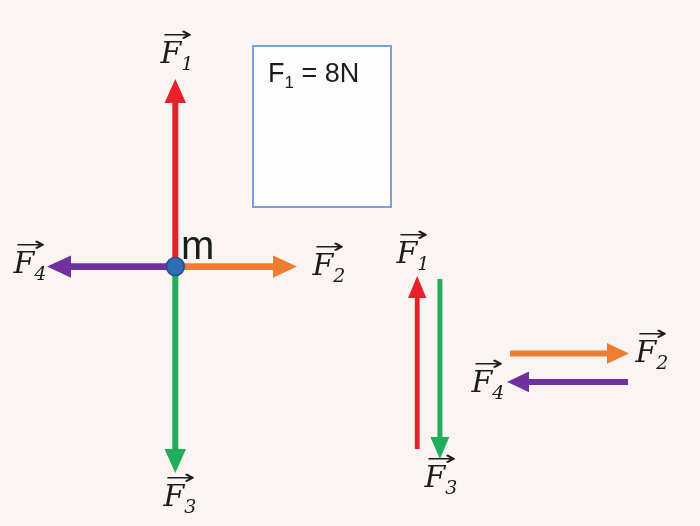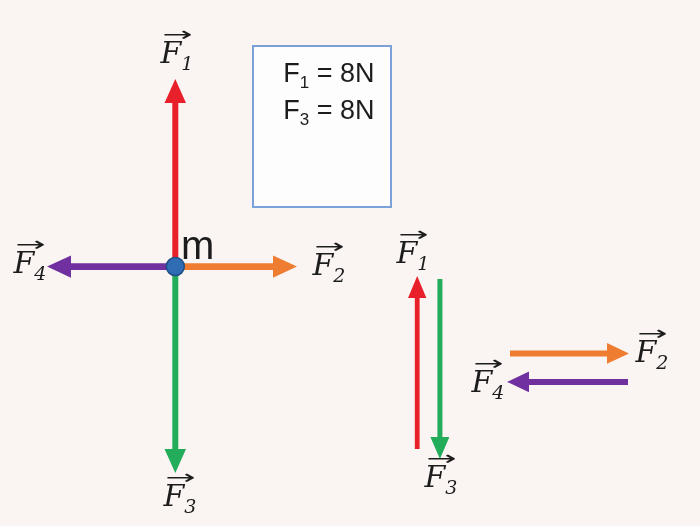--- a/index.html
+++ b/index.html
@@ -63,21 +63,20 @@
     box-sizing: border-box;
     border: 2px solid var(--legend_border, #7ca0d8);
     background: var(--legend_bg, #fdfdfd);
     padding: 8px 0 0 14px;
   }
   .legend-row {
     height: 37px;
     line-height: 37px;
     font-size: 27px;
     color: var(--text, #1c1c1c);
-    text-align: center;
   }
   .legend-row sub { font-size: 17px; line-height: 0; }
 </style>
 </head>
 <body>
 
 <div class="canvas">
 
   <svg class="gfx" width="700" height="526" viewBox="0 0 700 526">
     <g>
@@ -104,21 +103,20 @@
   <div class="vec-label" style="left:294px; top:249px;">
     <span class="vec-overbar">→</span><span>F</span><sub>2</sub>
   </div>
   <div class="vec-label" style="left:145px; top:480px;">
     <span class="vec-overbar">→</span><span>F</span><sub>3</sub>
   </div>
   <div class="mass-label">m</div>
 
   <div class="legend">
     <div class="legend-row"><span>F</span><sub>1</sub><span> = 8N</span></div>
-    <div class="legend-row"><span>F</span><sub>3</sub><span> = 8N</span></div>
   </div>
 
   <div class="vec-label" style="left:378px; top:237px;">
     <span class="vec-overbar">→</span><span>F</span><sub>1</sub>
   </div>
   <div class="vec-label" style="left:406px; top:461px;">
     <span class="vec-overbar">→</span><span>F</span><sub>3</sub>
   </div>
   <div class="vec-label" style="left:617px; top:336px;">
     <span class="vec-overbar">→</span><span>F</span><sub>2</sub>

